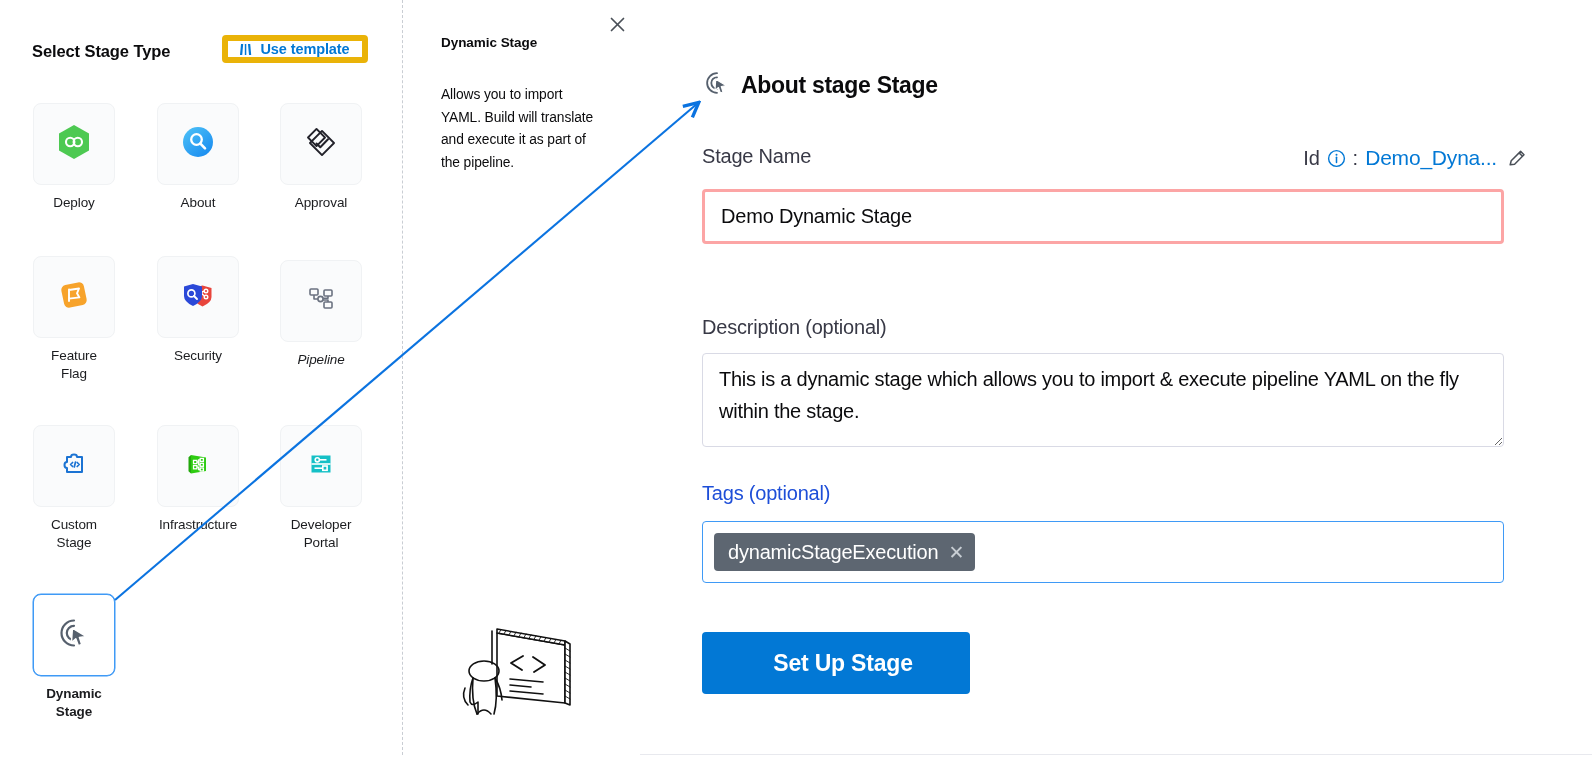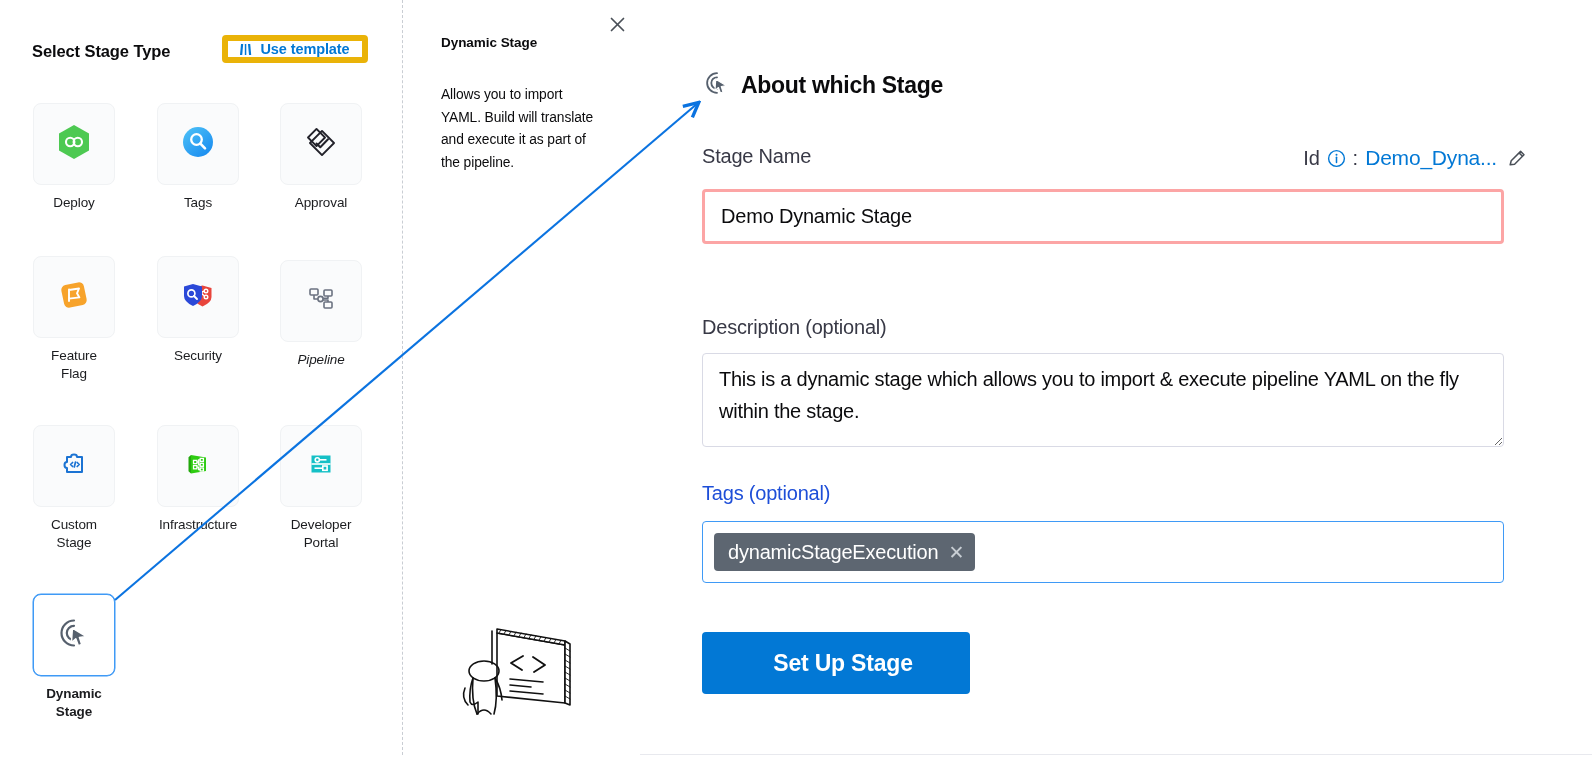--- a/index.html
+++ b/index.html
@@ -356,21 +356,21 @@
               <stop offset="0%" stop-color="#4fc3f7"></stop>
               <stop offset="100%" stop-color="#1a8cf0"></stop>
             </linearGradient>
           </defs>
           <circle cx="17" cy="17" r="15" fill="url(#bgrad)"></circle>
           <circle cx="15.5" cy="14.5" r="5.3" fill="none" stroke="#ffffff" stroke-width="2.3"></circle>
           <line x1="19.4" y1="18.6" x2="24" y2="23.4" stroke="#ffffff" stroke-width="2.6" stroke-linecap="round"></line>
         </svg>
       </span>
     </div>
-    <div class="stage-label">Tags</div>
+    <div class="stage-label">About</div>
   </div>
 
   <div class="stage-tile" style="left:280px; top:103px;">
     <div class="stage-card">
       <span>
         <svg width="34" height="34" viewBox="0 0 34 34">
           <g fill="none" stroke="#22222a" stroke-width="1.9" stroke-linejoin="round">
             <rect x="9.5" y="9.5" width="17" height="17" transform="rotate(45 18 18)"></rect>
             <rect x="6.5" y="6.5" width="12" height="12" transform="rotate(45 12.5 12.5)"></rect>
           </g>
@@ -588,21 +588,21 @@
   <div id="about-row">
     <span>
       <svg width="30" height="30" viewBox="0 0 38 38">
         <g fill="none" stroke="#56606d" stroke-width="2.3" stroke-linecap="round">
           <path d="M19 6.5 A12.5 12.5 0 1 0 19 31.5"></path>
           <path d="M19 11.8 A7.2 7.2 0 1 0 19 26.2"></path>
         </g>
         <path d="M17.4 14.2 L31 22.4 L24.4 23.4 L26.6 30.4 L23.3 31.6 L20.8 24.7 L16.4 28.6 Z" fill="#56606d" stroke="#ffffff" stroke-width="1.5" stroke-linejoin="round"></path>
       </svg>
     </span>
-    <span id="about-title">About which Stage</span>
+    <span id="about-title">About stage Stage</span>
   </div>
 
   <label id="stage-name-label">Stage Name</label>
 
   <div id="id-row">
     <span id="id-label">Id</span>
     <span style="display:inline-flex;align-items:center;cursor:pointer;">
       <svg width="19" height="19" viewBox="0 0 20 20">
         <circle cx="10" cy="10" r="8.3" fill="none" stroke="#0278d5" stroke-width="1.5"></circle>
         <circle cx="10" cy="6" r="1.05" fill="#0278d5"></circle>

